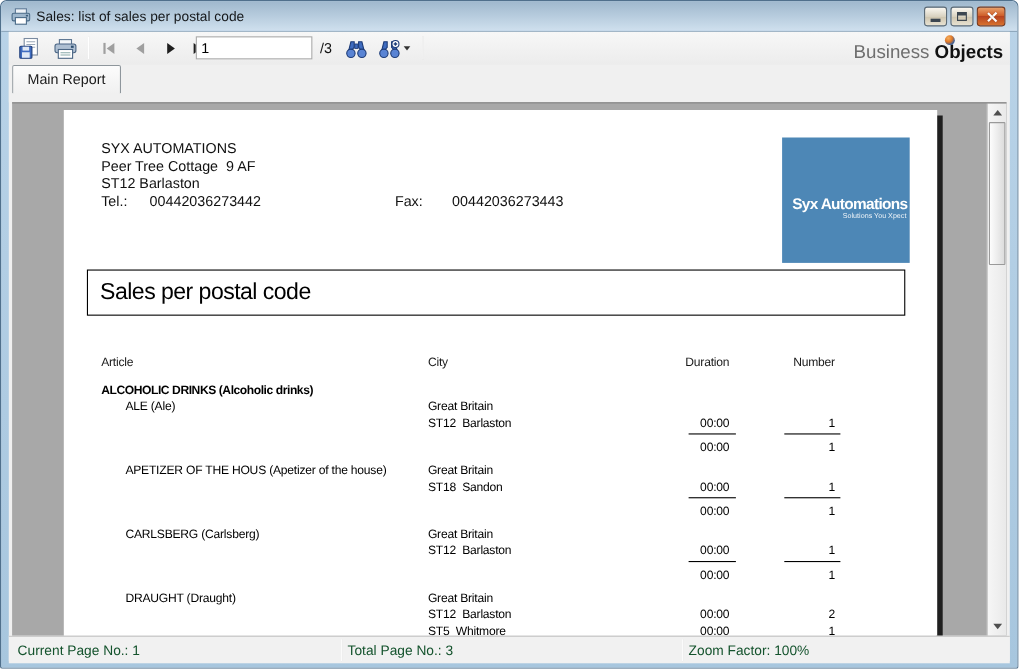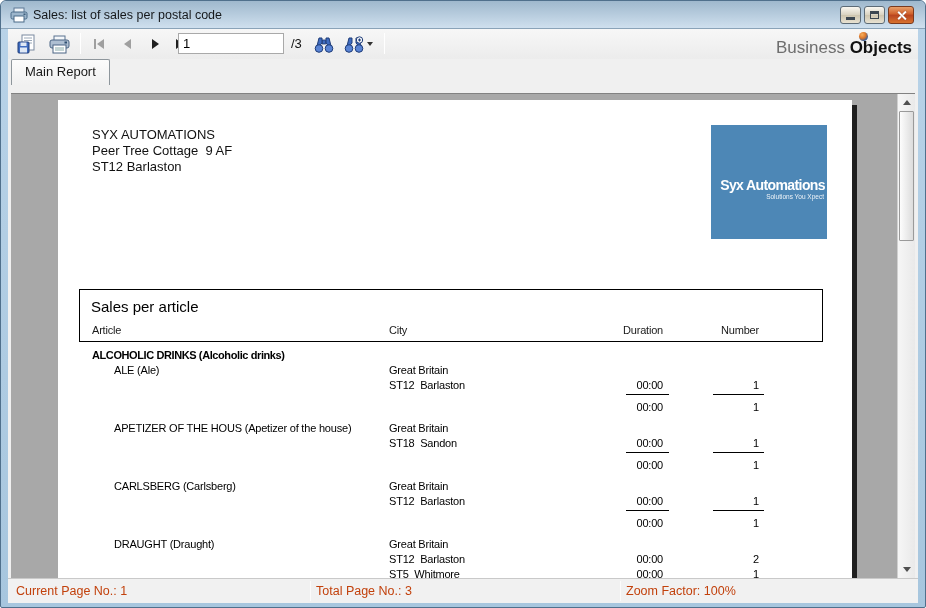--- a/index.html
+++ b/index.html
@@ -143,21 +143,21 @@
   .cat-label{ font-weight:bold; letter-spacing:-0.4px; }
   .italic{ }
   .rule{ height:7px; }
   .u-dur{ left:568px; width:43px; border-top:1px solid #000; height:1px; }
   .u-num{ left:655px; width:51px; border-top:1px solid #000; height:1px; }
   .gap{ height:6px; }
 
   
   .statusbar{
     position:relative; height:25px; background:#f1f1f1; border-top:1px solid #c9c9c9;
-    font-size:12.5px; color:#c2410c;text-align:center;
+    font-size:12.5px; color:#14532d;text-align:center;
   }
   .sb-label{ position:absolute; top:5px; }
   .sb-cur{ left:8px; } .sb-tot{ left:308px; } .sb-zoom{ left:618px; }
   .sb-sep{ position:absolute; top:2px; width:1px; height:20px; background:#c2c2c2; border-right:1px solid #fbfbfb; }
   .sb-sep1{ left:302px; } .sb-sep2{ left:612px; }
 </style>
 </head>
 <body>
 
 <div class="window">
@@ -274,30 +274,36 @@
 
         <div class="co-line" style="top:27px">
           <span class="co-l0">SYX AUTOMATIONS</span>
         </div>
         <div class="co-line" style="top:43px">
           <span class="co-l0">Peer Tree Cottage  9 AF</span>
         </div>
         <div class="co-line" style="top:59px">
           <span class="co-l0">ST12 Barlaston</span>
         </div>
+        <div class="co-line" style="top:75px">
+          <span class="co-l0">Tel.:</span>
+          <span class="co-l1">00442036273442</span>
+          <span class="co-l2">Fax:</span>
+          <span class="co-l3">00442036273443</span>
+        </div>
 
         <div class="syx-logo" style="background: rgb(77, 135, 182);">
           <div class="syx-name">Syx Automations</div>
           <div class="syx-tag">Solutions You Xpect</div>
         </div>
 
-
-        <div class="section-box">
-          <span class="section-title">Sales per article</span>
-        </div>
+        <div class="title-box">
+          <span class="title-text-big">Sales per postal code</span>
+        </div>
+
         <span class="hdr hdr-article">Article</span>
         <span class="hdr hdr-city">City</span>
         <span class="hdr hdr-duration">Duration</span>
         <span class="hdr hdr-number">Number</span>
 
         <div class="report-body">
             <div class="rrow cat">
               <span class="c-article cat-label">ALCOHOLIC DRINKS (Alcoholic drinks)</span>
             </div>
             <div class="rrow">

